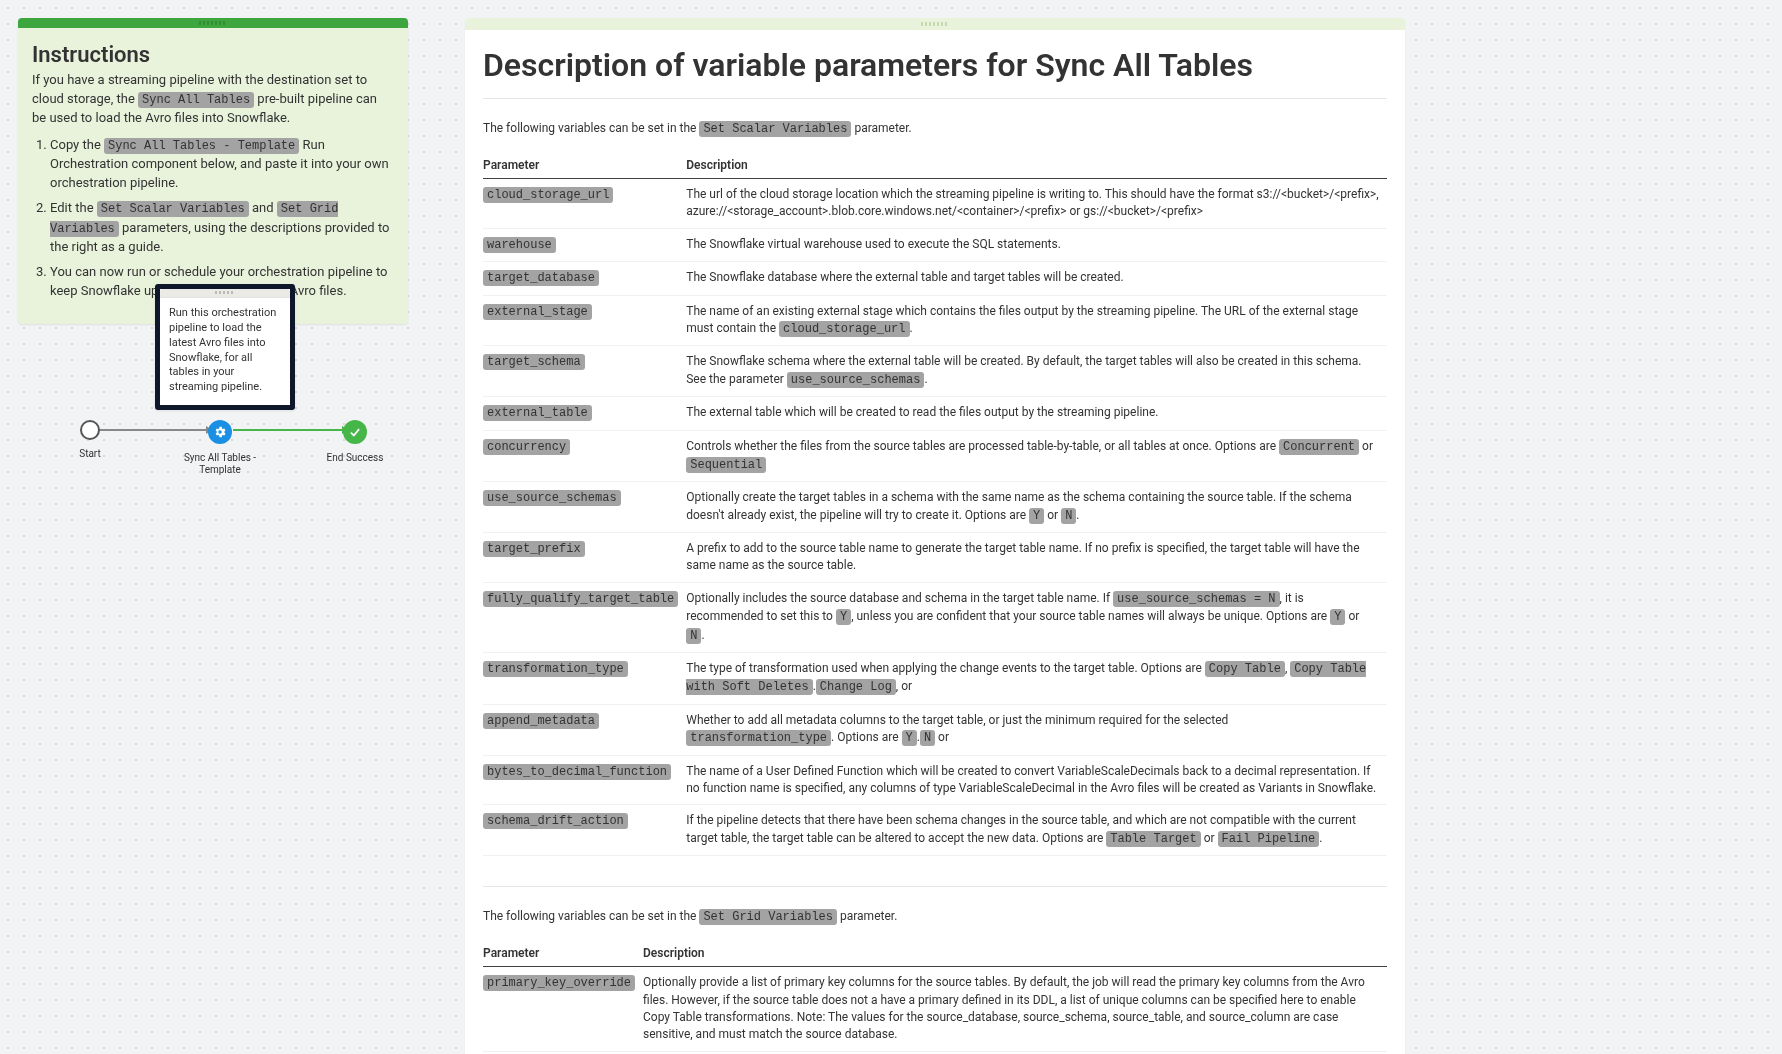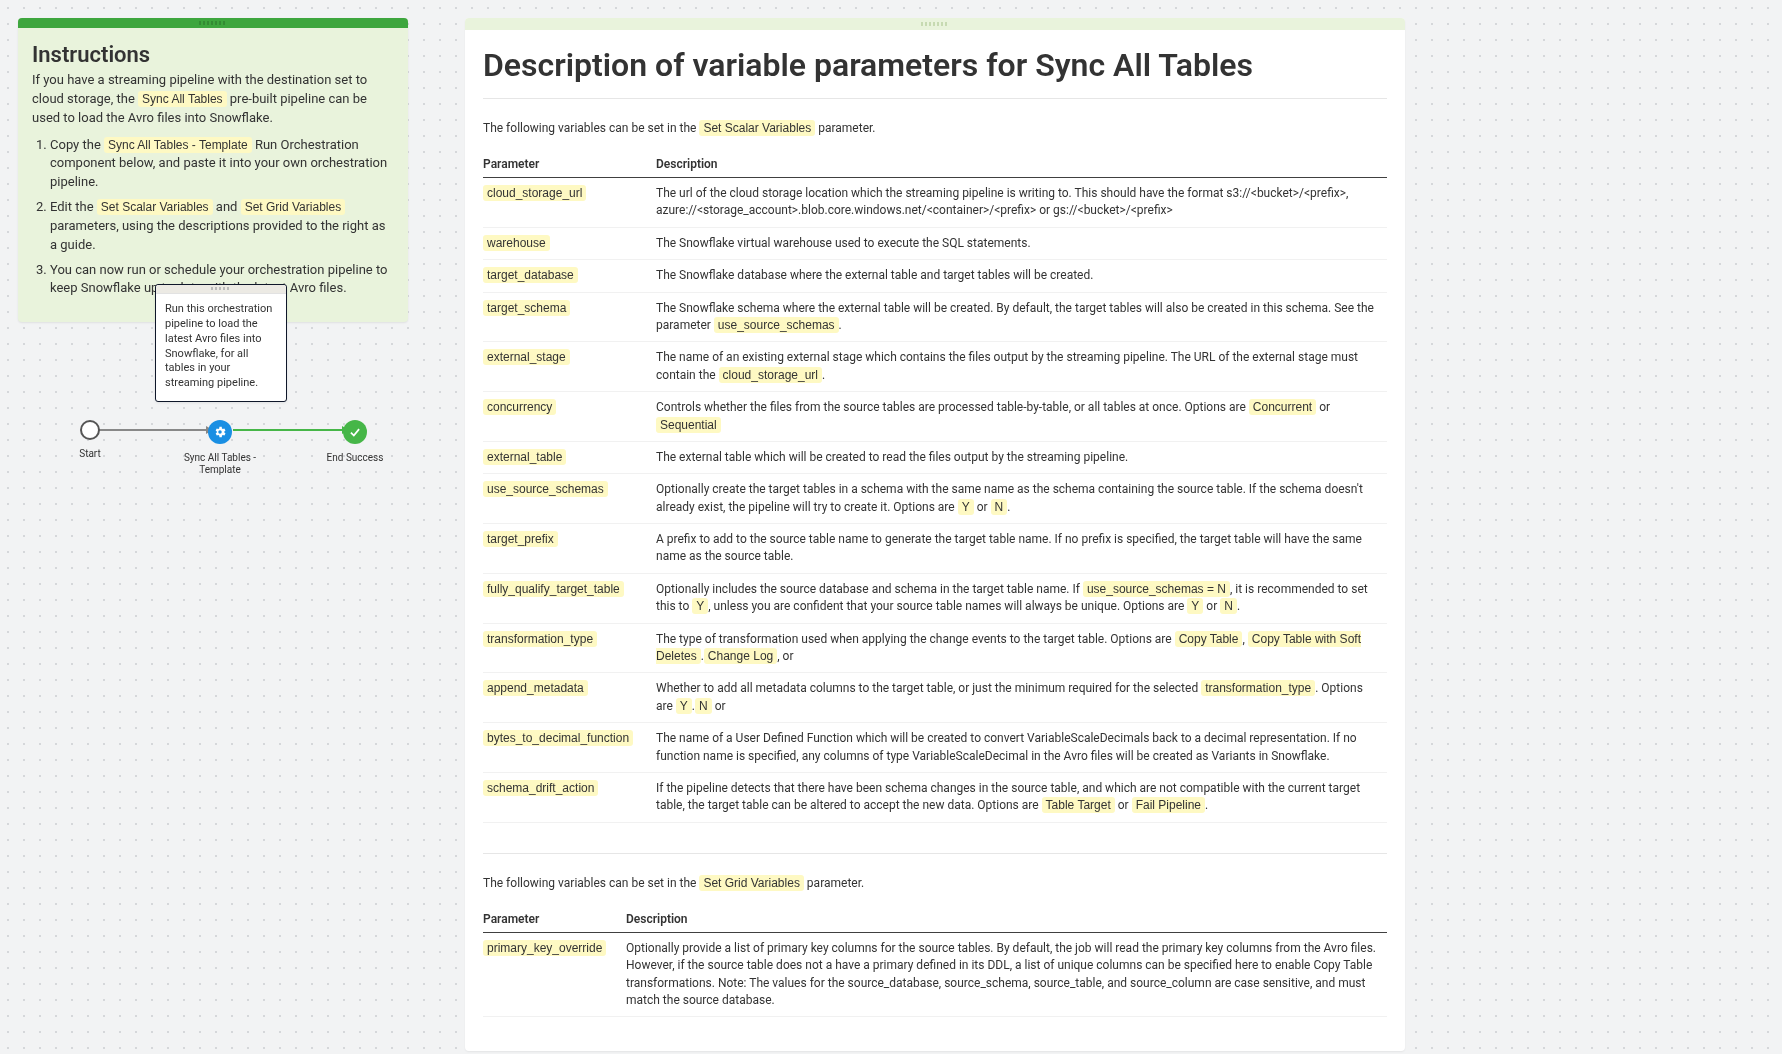--- a/index.html
+++ b/index.html
@@ -9,22 +9,22 @@
     color:#333;
     background:#f2f3f4;
     background-image:radial-gradient(#d5d7da 1px,transparent 1px);
     background-size:16px 16px;
     min-height:1054px;
     width:1782px;
     box-sizing:border-box;
     position:relative;
   }
   code, .code{
-    font-family:Liberation Sans, sans-serif;
-    background:#fef9c3;
+    font-family:Liberation Mono, monospace;
+    background:#a3a3a3;
     padding:1px 4px;
     border-radius:3px;
     font-size:12px;
   }
 
   
   .instr-panel{
     position:absolute;
     left:18px;
     top:18px;
@@ -58,21 +58,21 @@
     position:absolute;
     left:75px;
     top:290px;
     width:330px;
   }
   .note-card{
     position:absolute;
     left:80px;top:-6px;
     width:130px;
     background:#fff;
-    border:1px solid #0f172a;
+    border:5px solid #0f172a;
     border-radius:3px;
     box-shadow:0 1px 3px rgba(0,0,0,0.08);
     font-size:11px;
     line-height:1.35;
   }
   .note-bar{height:8px;background:#eceae4;border-bottom:1px solid #e2e2e2;border-top-left-radius:3px;border-top-right-radius:3px;position:relative;}
   .note-bar::after{content:"";position:absolute;left:50%;top:2px;width:20px;height:3px;transform:translateX(-50%);
     background:repeating-linear-gradient(90deg,#bbb 0 2px,transparent 2px 4px);}
   .note-card .note-text{padding:8px 9px 10px;}
   .nodes{position:absolute;left:0;top:130px;width:100%;height:80px;}
@@ -194,34 +194,34 @@
           </tr>
           <tr>
             <td class="pname"><code class="code">warehouse</code></td>
             <td>The Snowflake virtual warehouse used to execute the SQL statements.</td>
           </tr>
           <tr>
             <td class="pname"><code class="code">target_database</code></td>
             <td>The Snowflake database where the external table and target tables will be created.</td>
           </tr>
           <tr>
+            <td class="pname"><code class="code">external_stage</code></td>
+            <td>The name of an existing external stage which contains the files output by the streaming pipeline. The URL of the external stage must contain the <code class="code">cloud_storage_url</code>.</td>
+          </tr>
+          <tr>
             <td class="pname"><code class="code">target_schema</code></td>
             <td>The Snowflake schema where the external table will be created. By default, the target tables will also be created in this schema. See the parameter <code class="code">use_source_schemas</code>.</td>
           </tr>
           <tr>
-            <td class="pname"><code class="code">external_stage</code></td>
-            <td>The name of an existing external stage which contains the files output by the streaming pipeline. The URL of the external stage must contain the <code class="code">cloud_storage_url</code>.</td>
+            <td class="pname"><code class="code">external_table</code></td>
+            <td>The external table which will be created to read the files output by the streaming pipeline.</td>
           </tr>
           <tr>
             <td class="pname"><code class="code">concurrency</code></td>
             <td>Controls whether the files from the source tables are processed table-by-table, or all tables at once. Options are <code class="code">Concurrent</code> or <code class="code">Sequential</code></td>
-          </tr>
-          <tr>
-            <td class="pname"><code class="code">external_table</code></td>
-            <td>The external table which will be created to read the files output by the streaming pipeline.</td>
           </tr>
           <tr>
             <td class="pname"><code class="code">use_source_schemas</code></td>
             <td>Optionally create the target tables in a schema with the same name as the schema containing the source table. If the schema doesn't already exist, the pipeline will try to create it. Options are <code class="code">Y</code> or <code class="code">N</code>.</td>
           </tr>
           <tr>
             <td class="pname"><code class="code">target_prefix</code></td>
             <td>A prefix to add to the source table name to generate the target table name. If no prefix is specified, the target table will have the same name as the source table.</td>
           </tr>
           <tr>

